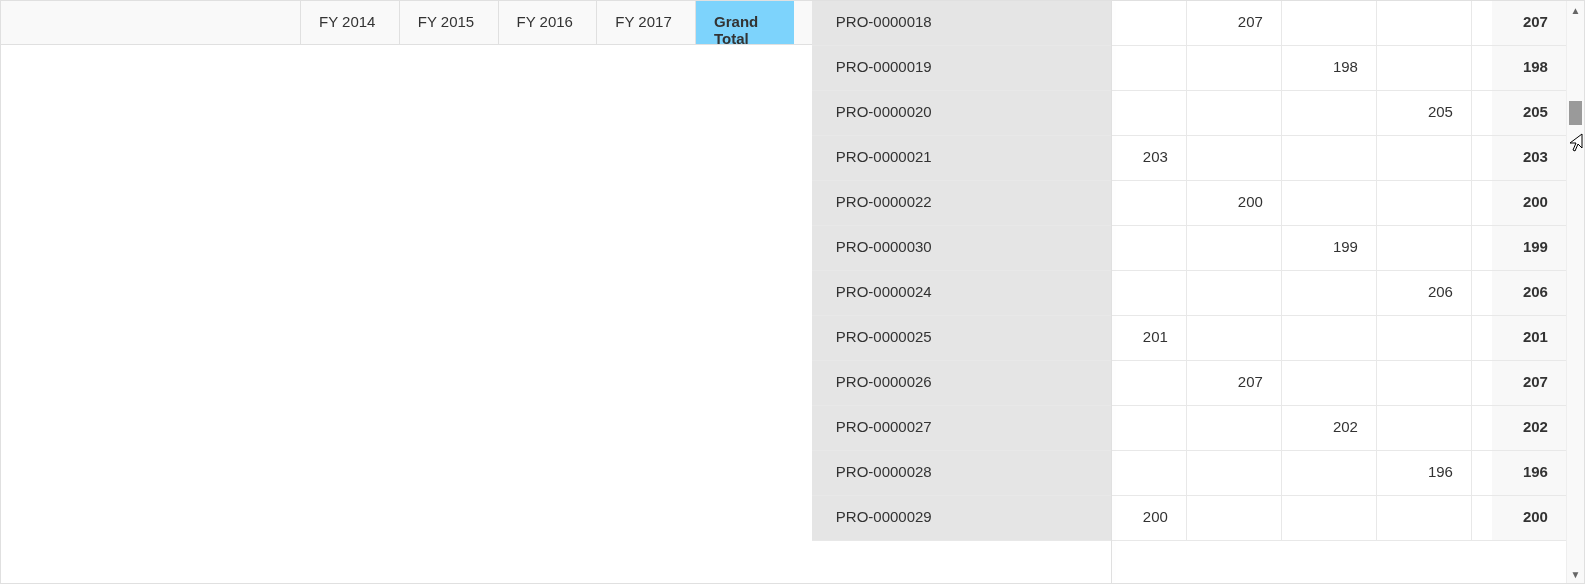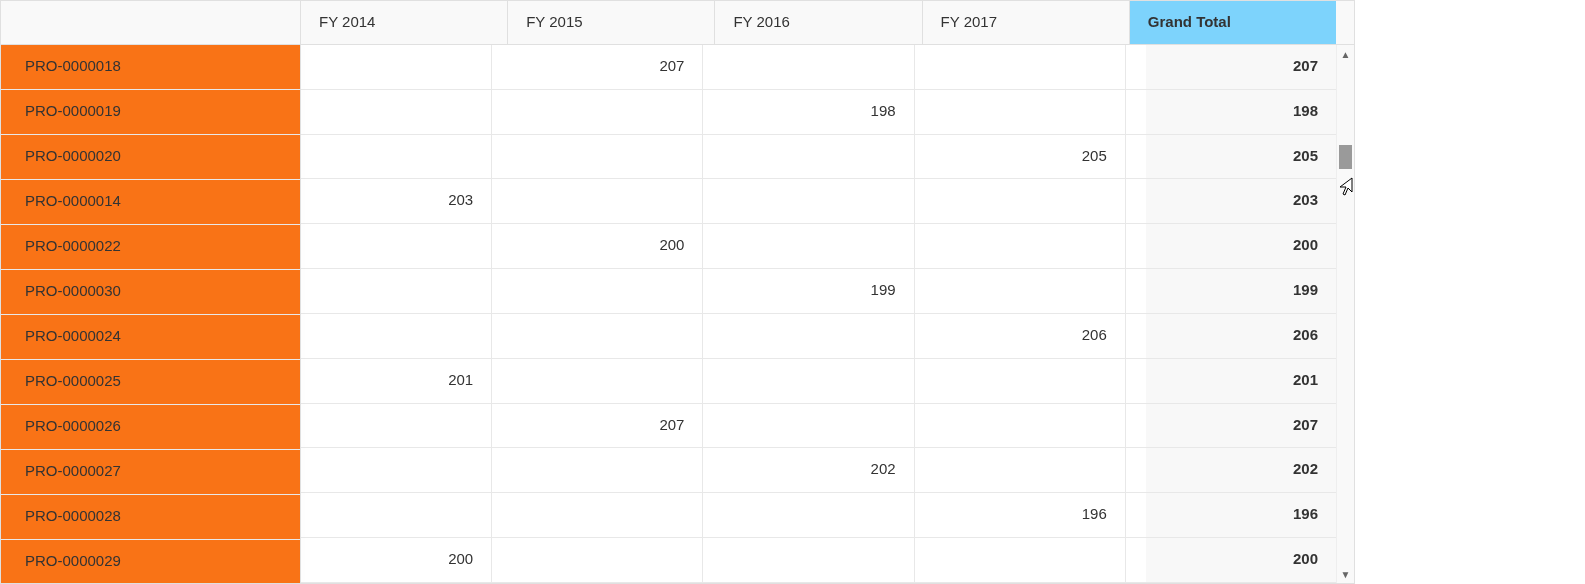--- a/index.html
+++ b/index.html
@@ -3,24 +3,24 @@
 <meta charset="utf-8">
 <style>
   * { box-sizing: border-box; margin: 0; padding: 0; }
   body {
     font-family: "Segoe UI", Arial, sans-serif;
     font-size: 15px;
     color: #333;
     background: #fff;
   }
   .pivot-wrapper {
-    width: 1355px;
+    width: 1585px;
     height: 584px;
     display: flex;
-    flex-direction: column;
+    flex-direction: row;
     border: 1px solid #e0e0e0;
   }
   .header-row {
     display: flex;
     flex-shrink: 0;
     height: 44px;
     background: #f9f9f9;
     border-bottom: 1px solid #e0e0e0;
   }
   .row-header-corner {
@@ -81,21 +81,21 @@
   .data-row {
     display: flex;
     height: 45px;
     border-bottom: 1px solid #e8e8e8;
     gap: 20px;
   }
   .row-header-cell {
     height: 45px;
     padding: 12px 18px 12px 24px;
     border-bottom: 1px solid #e8e8e8;
-    background: #f97316;
+    background: #e5e5e5;
   }
   .data-cell {
     flex: 1;
     padding: 12px 18px;
     border-right: 1px solid #e8e8e8;
     text-align: right;
     background: #fff;
   }
   .data-cell.total {
     font-weight: 600;
@@ -157,21 +157,21 @@
     </div>
     <div class="scroll-spacer-h"></div>
   </div>
 
   <div class="body-area">
     <div class="rows-pane">
       <div class="row-headers-col">
         <div class="row-header-cell">PRO-0000018</div>
         <div class="row-header-cell">PRO-0000019</div>
         <div class="row-header-cell">PRO-0000020</div>
-        <div class="row-header-cell">PRO-0000014</div>
+        <div class="row-header-cell">PRO-0000021</div>
         <div class="row-header-cell">PRO-0000022</div>
         <div class="row-header-cell">PRO-0000030</div>
         <div class="row-header-cell">PRO-0000024</div>
         <div class="row-header-cell">PRO-0000025</div>
         <div class="row-header-cell">PRO-0000026</div>
         <div class="row-header-cell">PRO-0000027</div>
         <div class="row-header-cell">PRO-0000028</div>
         <div class="row-header-cell">PRO-0000029</div>
       </div>
 

